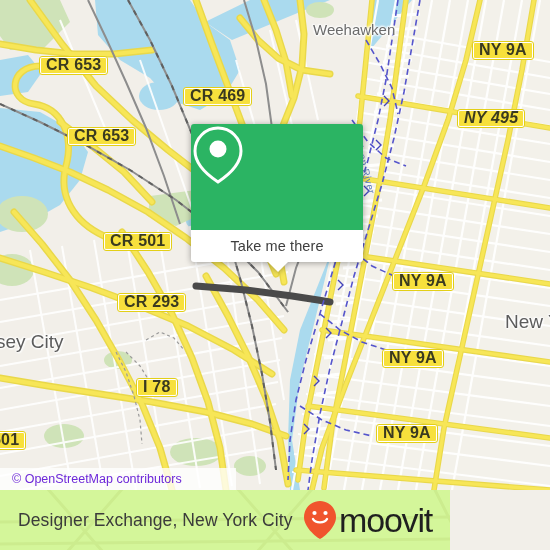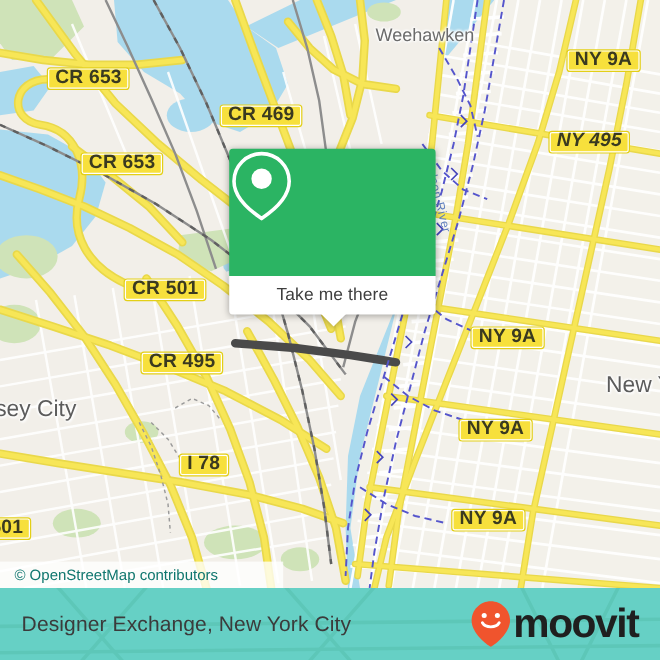--- a/index.html
+++ b/index.html
@@ -90,30 +90,30 @@
     border-right: 11px solid transparent;
     border-top: 11px solid #ffffff;
   }
 
   
   #attribution {
     position: absolute; left: 0; top: 468px;
     height: 22px; padding: 0 16px 0 12px;
     display: flex; align-items: center;
     background: rgba(255,255,255,.78);
-    color: #0f766e;
+    color: #6d28d9;
     font-size: 12.5px;
     width: 236px;
   }
 
   
   #footer {
     position: absolute; left: 0; top: 490px;
-    width: 550px; height: 60px;
-    background: #14b8a6;
+    width: 450px; height: 60px;
+    background: #bef264;
     display: flex; align-items: center;
     justify-content: space-between;
     padding: 0 18px 0 18px;
     overflow: hidden;
     text-align: center;
   }
   #footer-watermark {
     position: absolute; left: 0; top: 0; width: 550px; height: 60px;
     opacity: .35; pointer-events: none;
   }
@@ -127,21 +127,21 @@
   }
   #logo {
     position: relative;
     display: flex; align-items: center; gap: 2px;
     z-index: 2;
   }
   #logo-word {
     color: #1f1f1f;
     font-size: 34px;
     line-height: 34px;
-    font-weight: bold;
+    font-weight: normal;
     letter-spacing: -1.2px;
   }
 </style>
 </head>
 <body>
 
 <div id="app">
 
   <div id="map">
 
@@ -401,22 +401,22 @@
     <div class="place" style="left:313px; top:21px;">Weehawken</div>
     <div class="place big" style="left:-4px; top:331px;">sey City</div>
     <div class="place big" style="left:505px; top:311px;">New Y</div>
 
     <div class="water-label" style="left:361px; top:128px; transform: rotate(76deg); transform-origin: left top;">Hudson River</div>
 
     <div class="shield" style="left:40px; top:57px;">CR 653</div>
     <div class="shield" style="left:184px; top:88px;">CR 469</div>
     <div class="shield" style="left:68px; top:128px;">CR 653</div>
     <div class="shield" style="left:104px; top:210px;margin-top:23px;">CR 501</div>
-    <div class="shield" style="left:118px; top:294px;">CR 495</div>
-    <div class="shield" style="left:150px; top:379px;">I 78</div>
+    <div class="shield" style="left:118px; top:294px;">CR 293</div>
+    <div class="shield" style="left:137px; top:379px;">I 78</div>
     <div class="shield" style="left:-14px; top:432px;">501</div>
     <div class="shield" style="left:473px; top:42px;">NY 9A</div>
     <div class="shield" style="left:458px; top:110px;font-style:italic;">NY 495</div>
     <div class="shield" style="left:393px; top:273px;">NY 9A</div>
     <div class="shield" style="left:383px; top:350px;">NY 9A</div>
     <div class="shield" style="left:377px; top:425px;">NY 9A</div>
 
     <div id="callout">
       <div id="callout-green">
         <svg width="54" height="62" viewBox="0 0 54 62">

